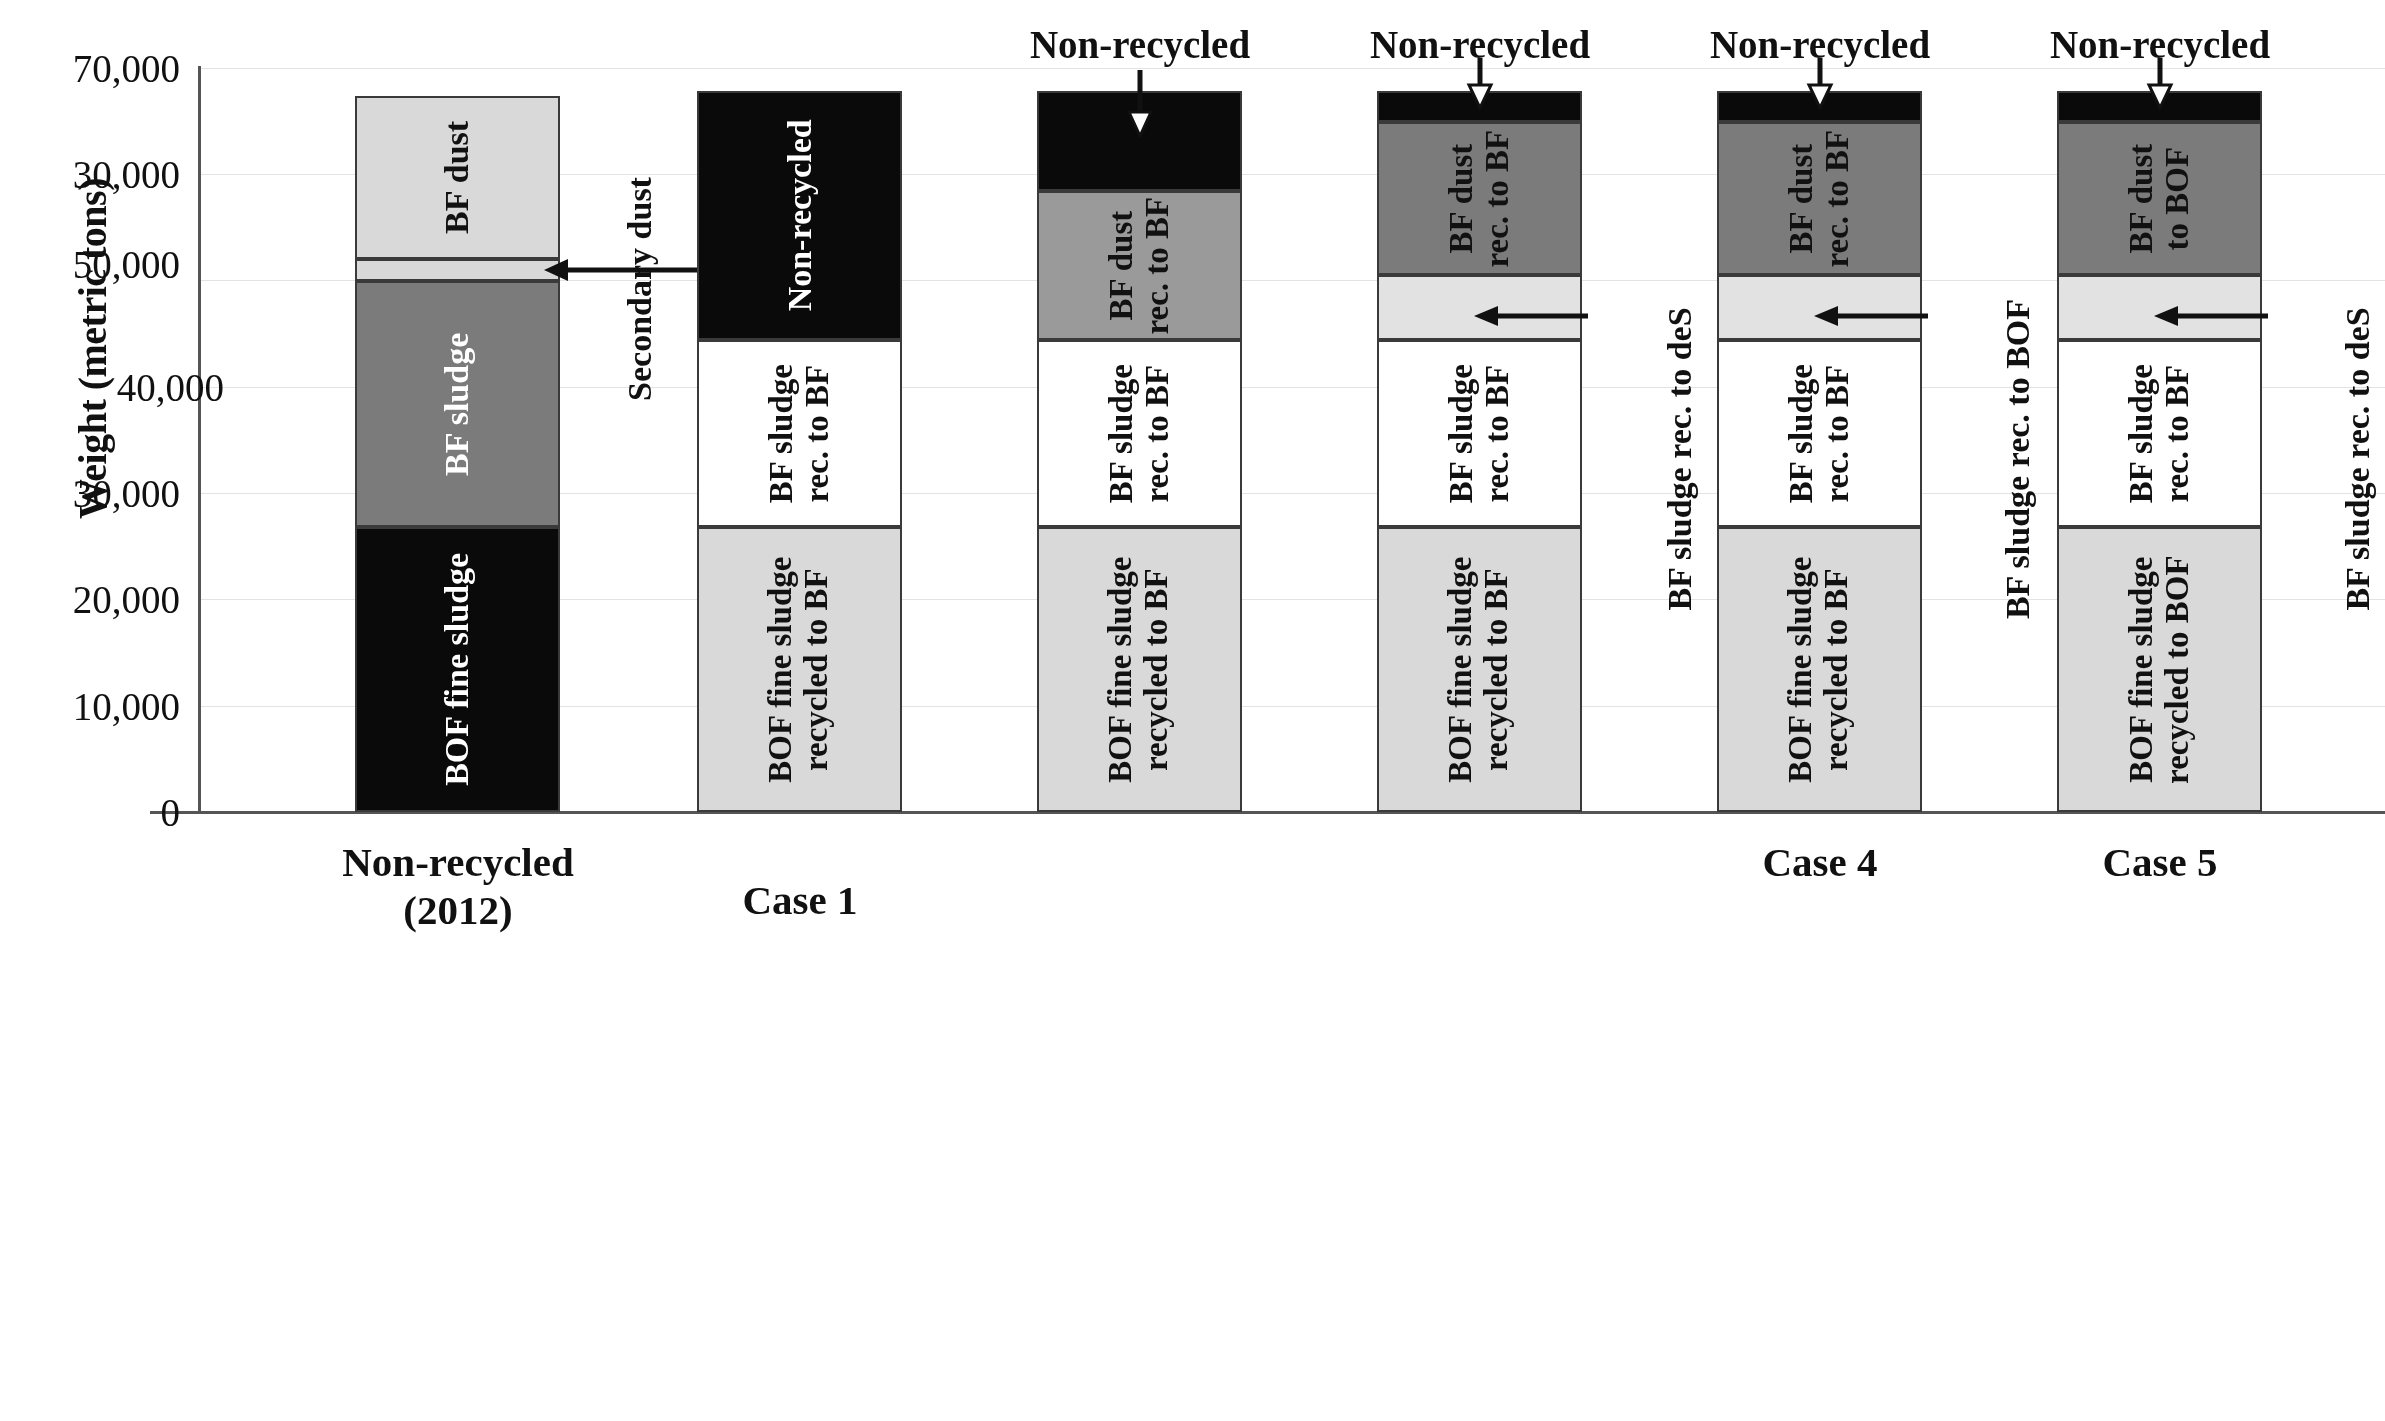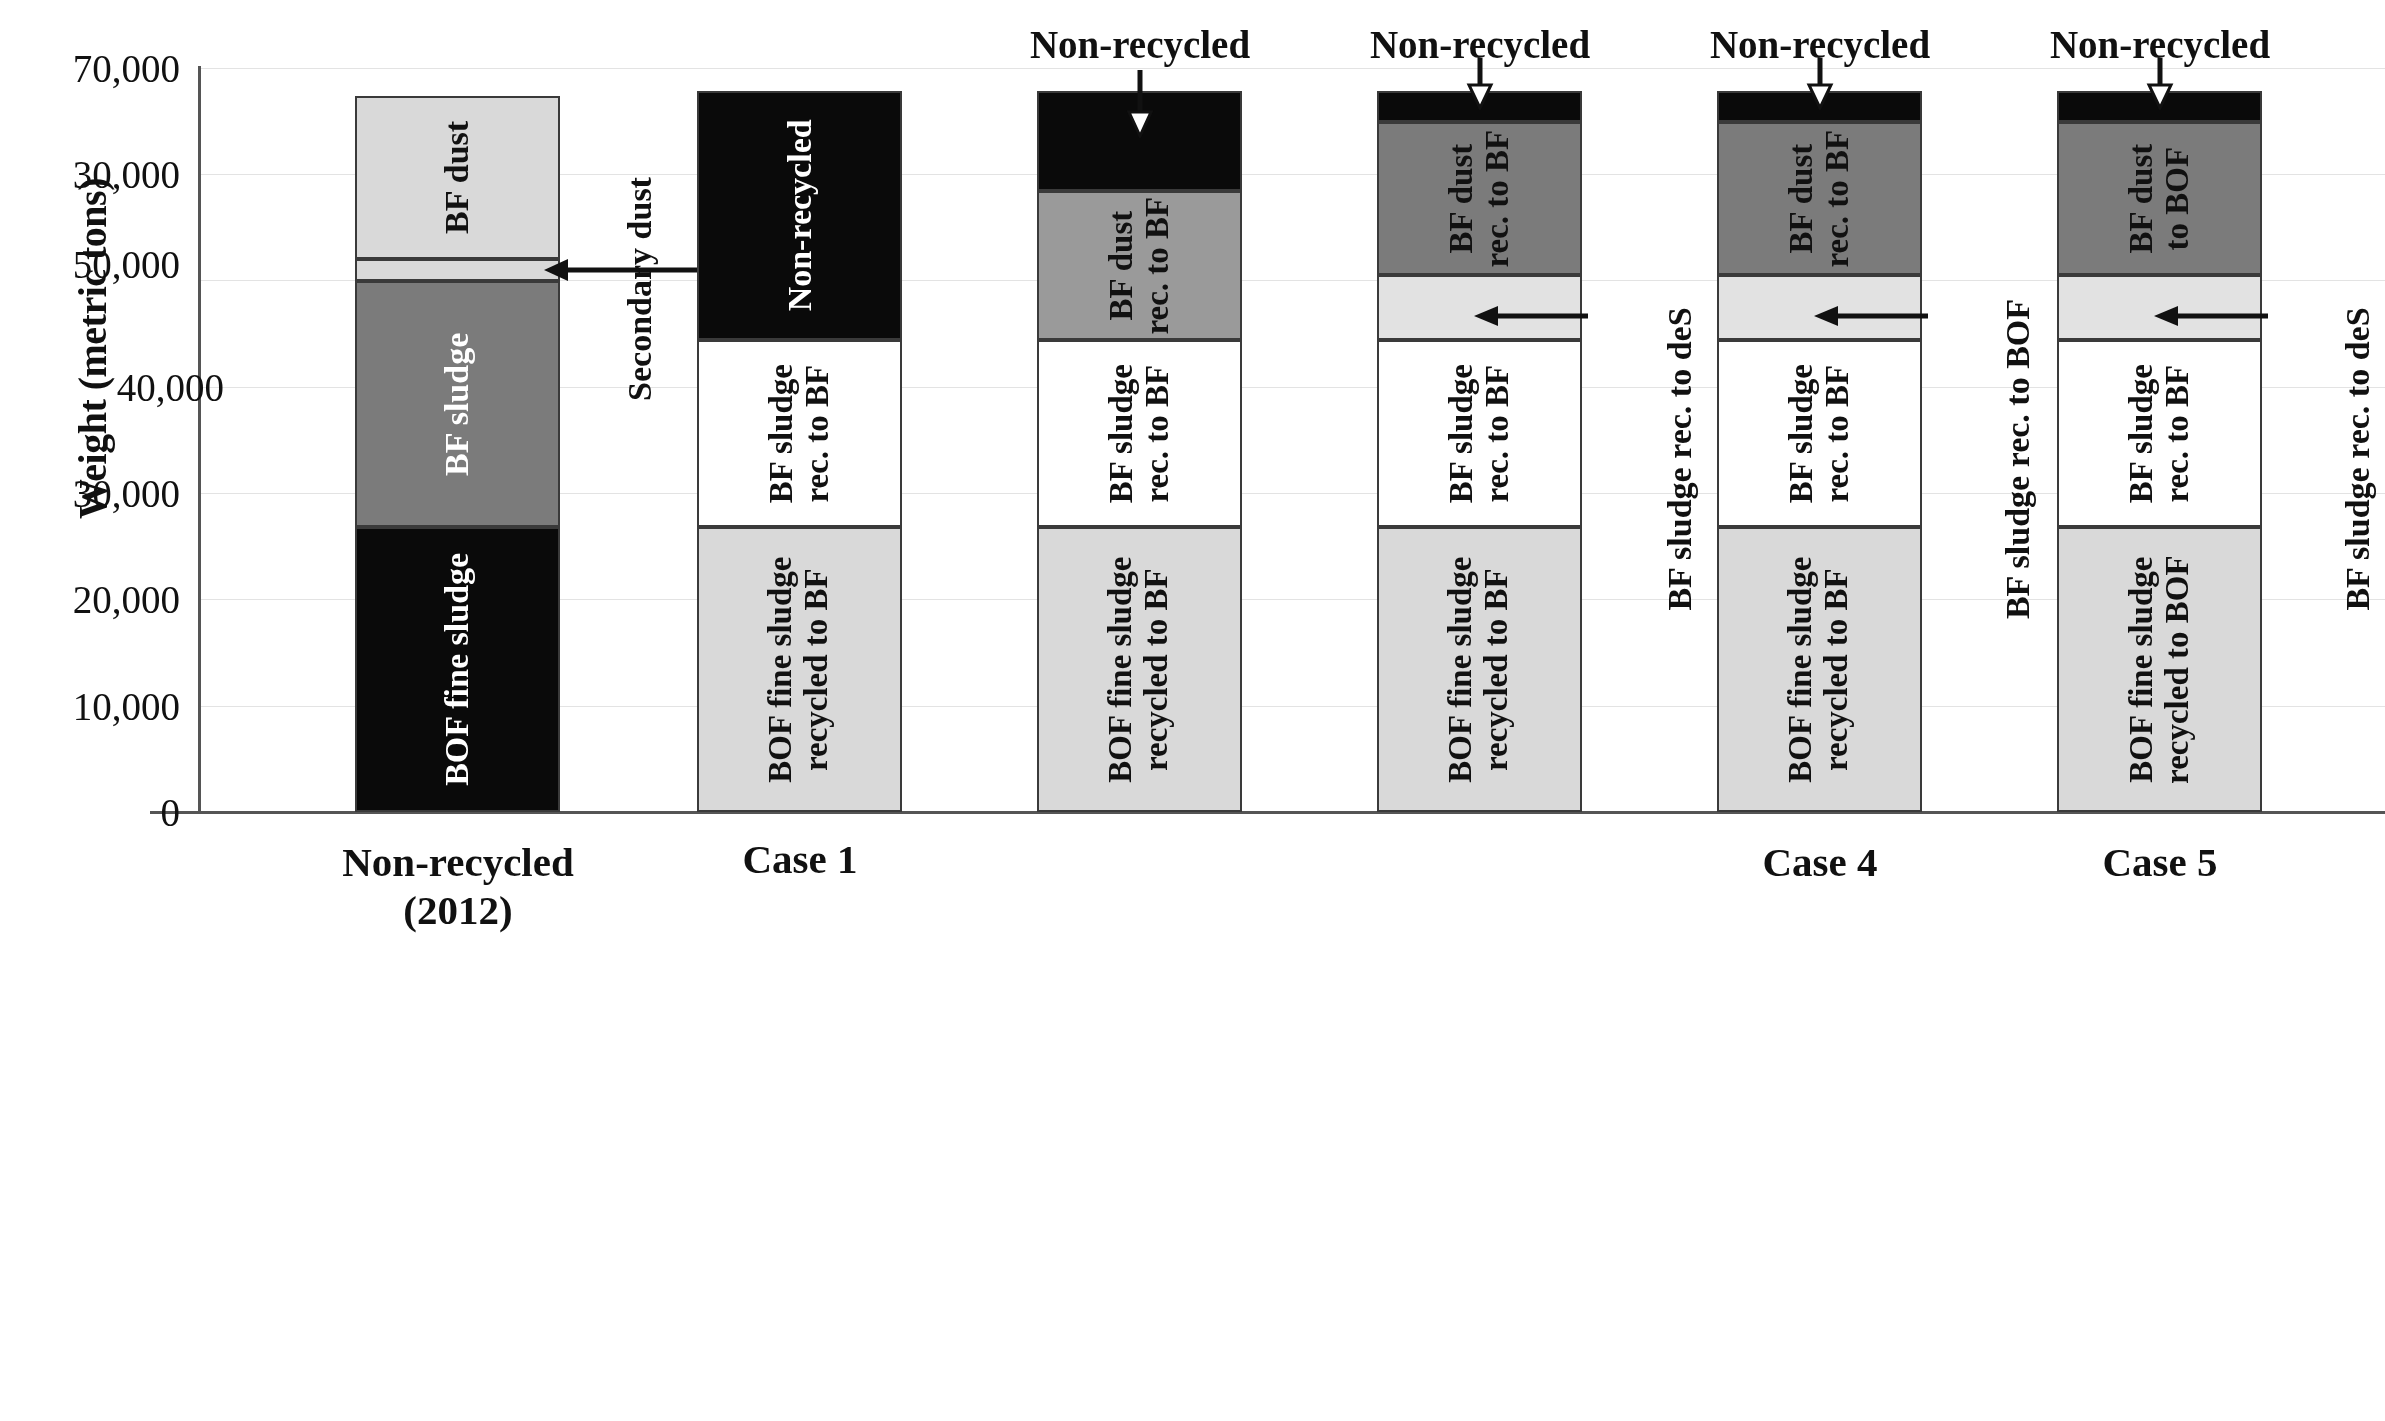--- a/index.html
+++ b/index.html
@@ -296,17 +296,17 @@
   </svg>
 
   <div class="toplabel" style="left:2160px;top:22px;">Non-recycled</div>
   <svg class="arrow-down" style="left:2142px;top:58px;" width="36" height="52" viewBox="0 0 36 52">
     <line x1="18" y1="0" x2="18" y2="30" stroke="#111" stroke-width="5"></line>
     <polygon points="18,50 7,27 29,27" fill="#fff" stroke="#111" stroke-width="3"></polygon>
   </svg>
 
   <div class="catlabel" style="left:458px;top:838px;width:430px;">Non-recycled
 (2012)</div>
-  <div class="catlabel" style="left:800px;top:835px;width:430px;text-align:center;">Case 1</div>
+  <div class="catlabel" style="left:800px;top:876px;width:430px;text-align:center;">Case 1</div>
   <div class="catlabel" style="left:1820px;top:838px;width:430px;">Case 4</div>
   <div class="catlabel" style="left:2160px;top:838px;width:430px;">Case 5</div>
 
 </div>
 
 </body></html>

